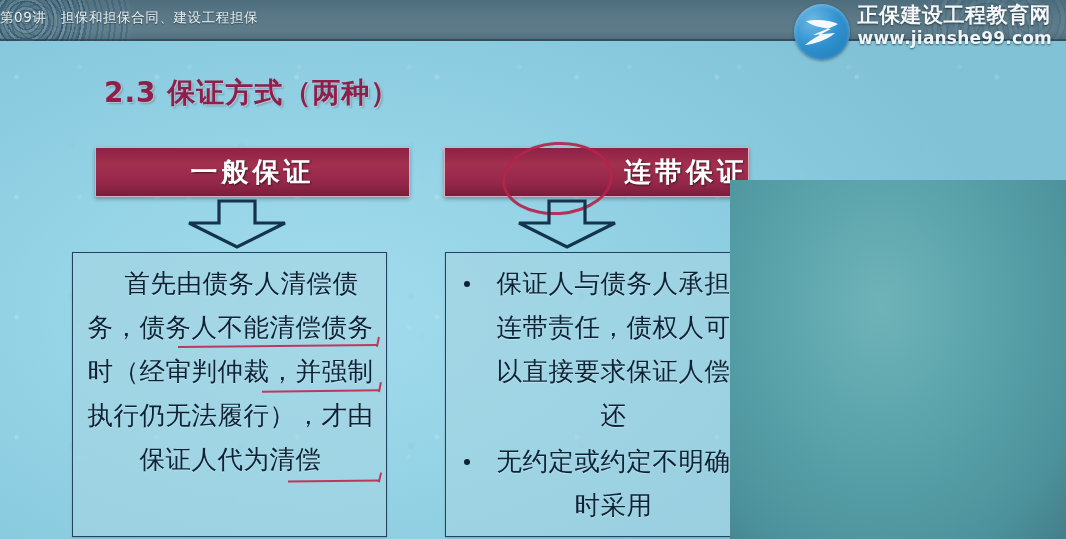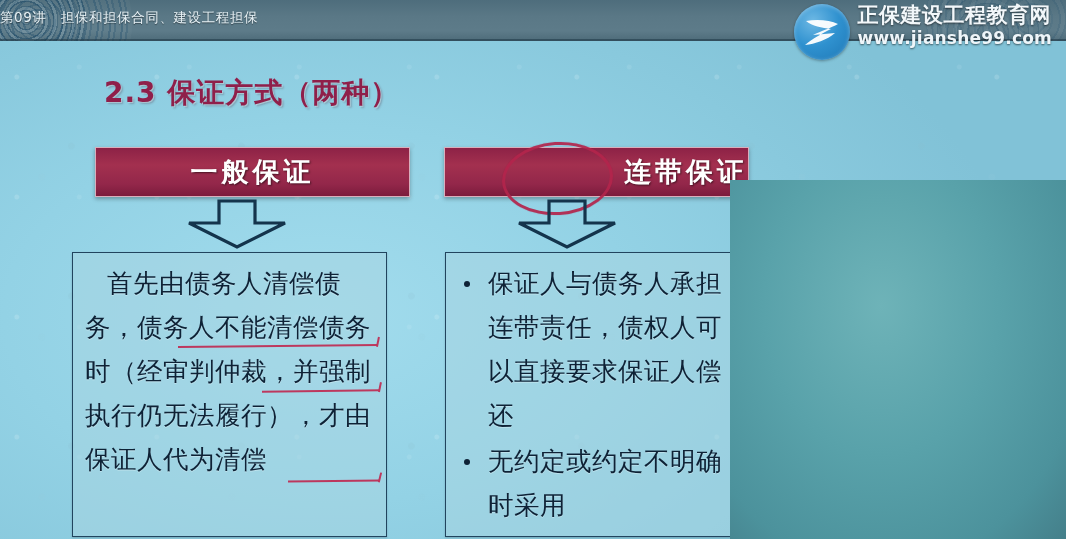--- a/index.html
+++ b/index.html
@@ -155,20 +155,21 @@
   .arrow-wrap{position:absolute;width:104px;height:50px;}
   #arrow-left{left:185px;top:199px;}
   #arrow-right{left:515px;top:199px;}
 
   
   .content-box{
     position:absolute;
     background:rgba(168,214,226,.55);
     border:1.6px solid #21445e;
     box-shadow:0 1px 2px rgba(0,0,0,.18);
+    text-align:center;
   }
   #box-left{left:72px;top:252px;width:313px;height:283px;}
   #box-right{left:425px;top:252px;width:303px;height:283px;margin-left:20px;}
 
   .cbody{
     position:absolute;left:0;top:0;right:0;bottom:0;
     padding:8px 10px 0 12px;
     font-size:25.5px;line-height:44px;color:#0e2236;
     font-family:"DejaVu Sans","Liberation Sans",sans-serif;
     letter-spacing:.5px;

